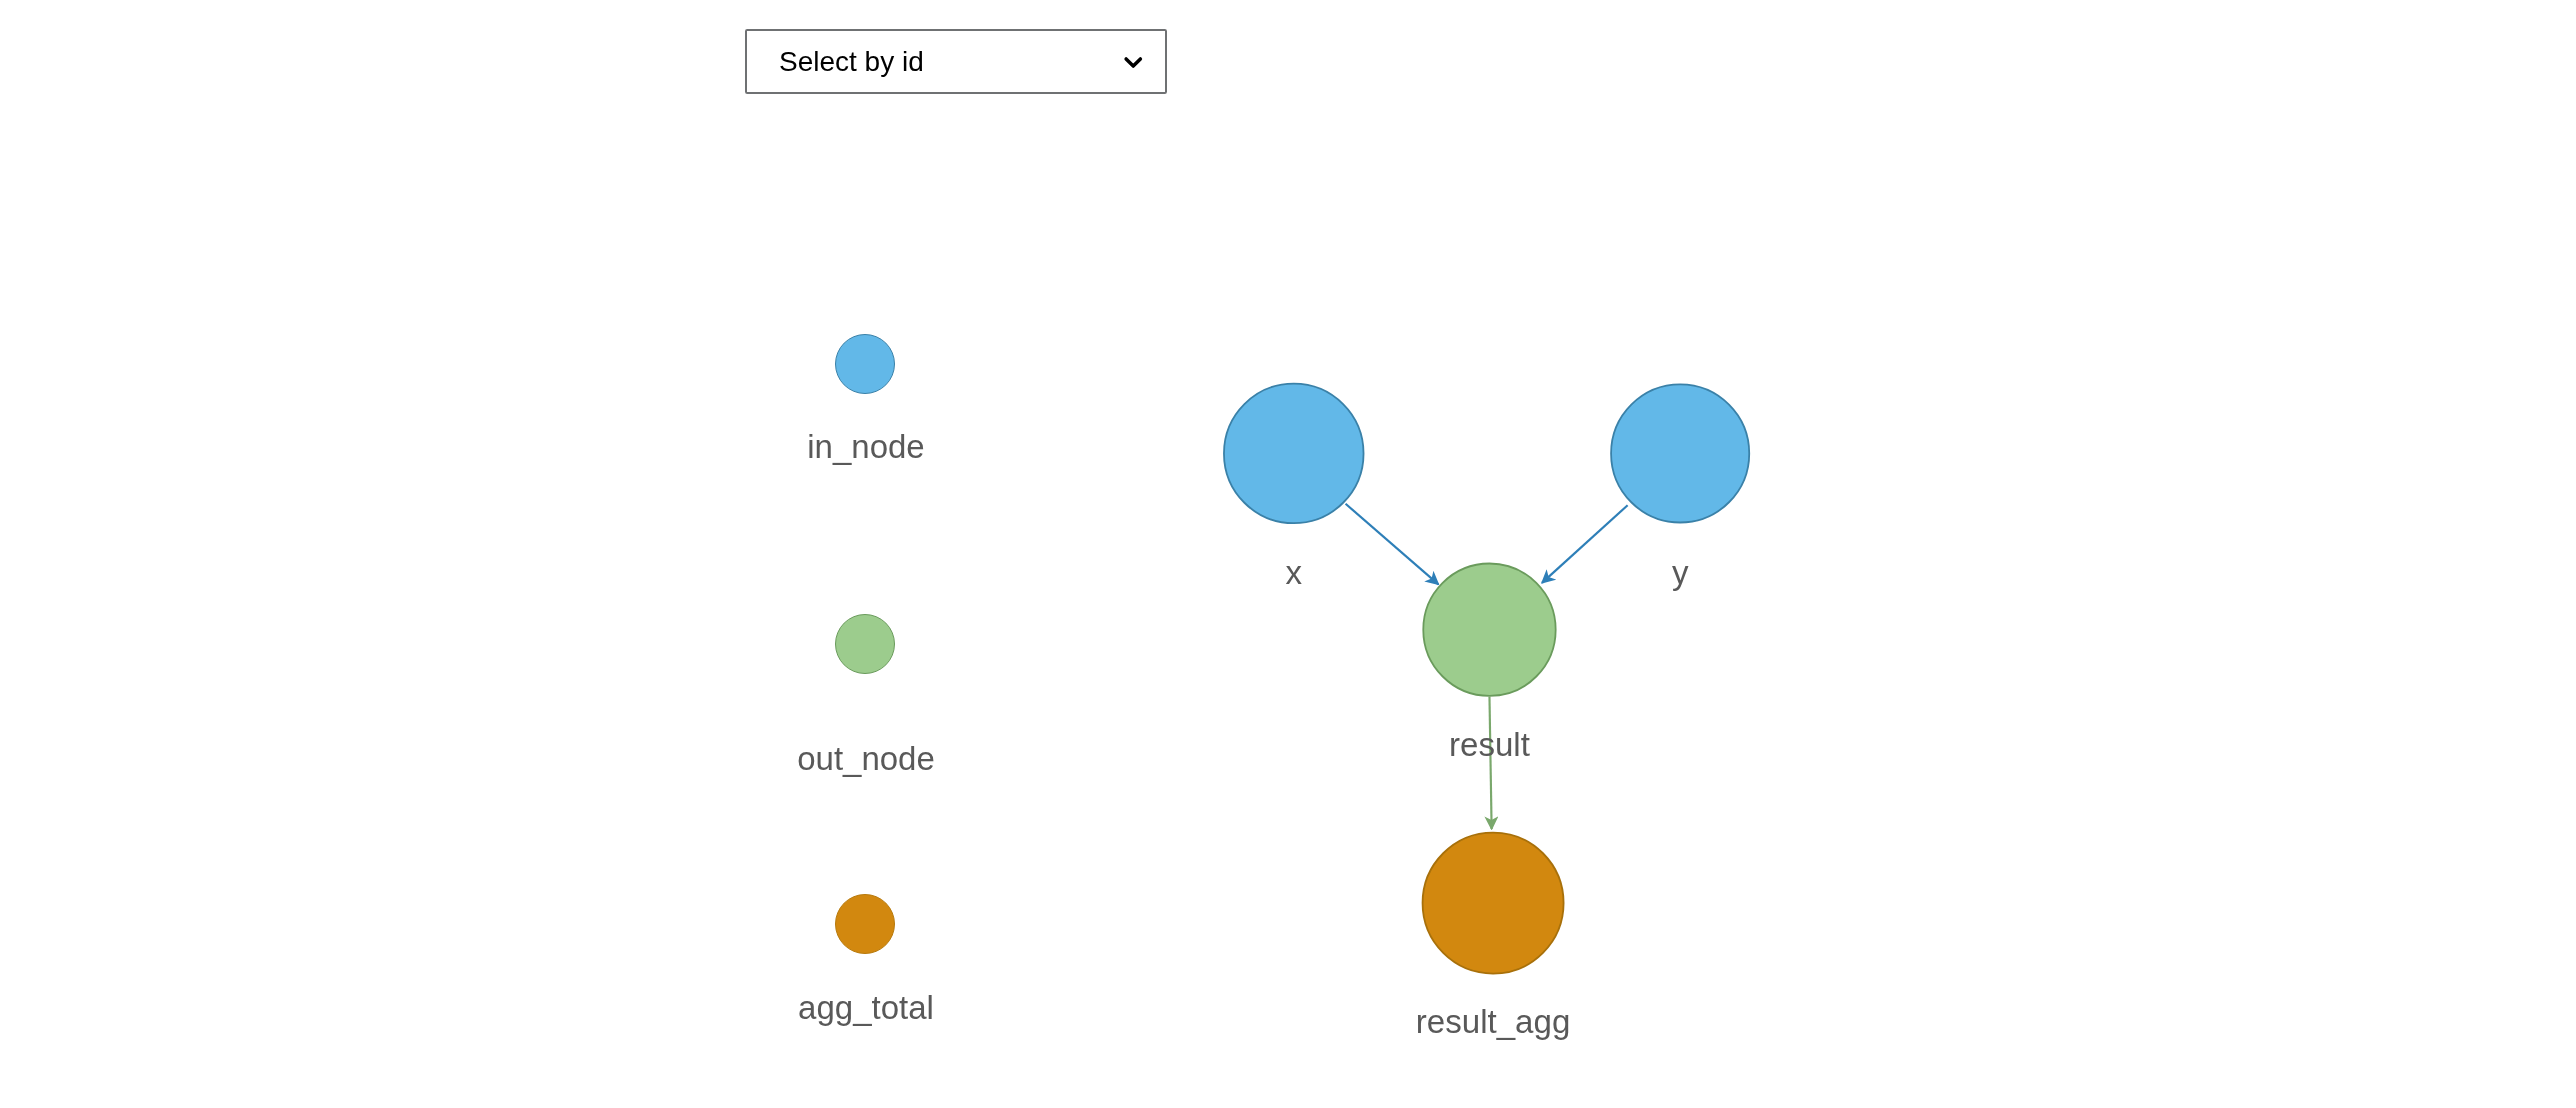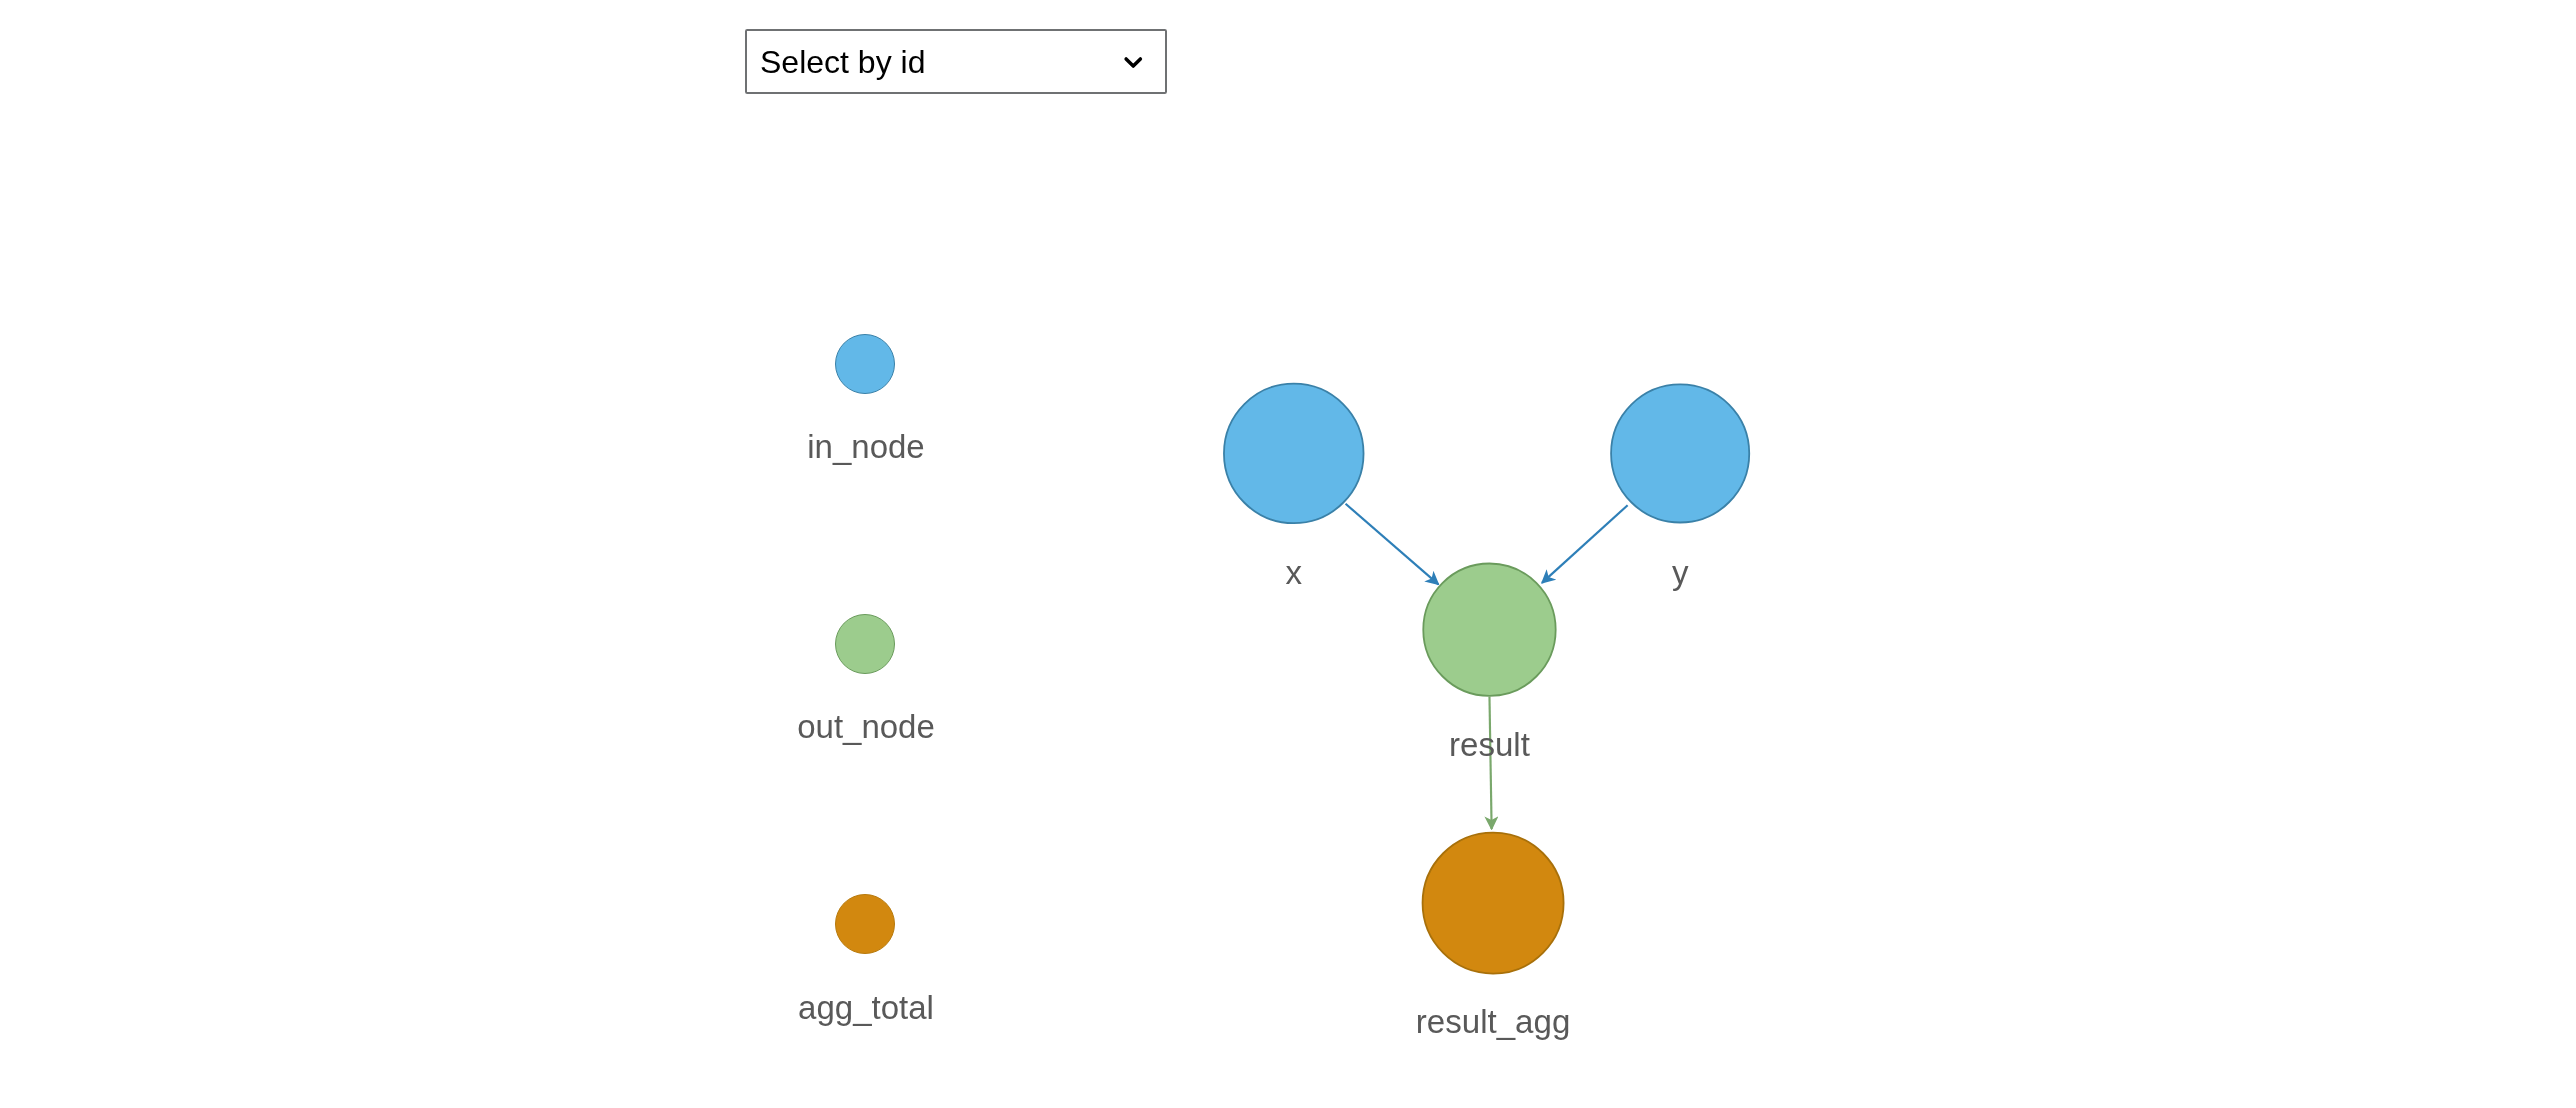--- a/index.html
+++ b/index.html
@@ -31,22 +31,22 @@
   }
   .select-box {
     box-sizing: border-box;
     width: 422px;
     height: 65px;
     border: 2.2px solid #6f7173;
     border-radius: 2.2px;
     background: #ffffff;
     display: flex;
     align-items: center;
-    padding-left: 13px;
-    font-size: 32px;
+    padding-left: 32px;
+    font-size: 28px;
     color: #000000;
     line-height: 1;
     font-family: "Liberation Sans", sans-serif;
     cursor: pointer;
     user-select: none;
   }
   .select-label {
     white-space: nowrap;
   }
   .chevron {
@@ -123,21 +123,21 @@
 
 </div>
 
 <div id="legend">
     <div class="legend-item">
       <div class="legend-dot" style="left: 835px; top: 334px; width: 60px; height: 60px; background: rgb(98, 184, 232); border: 1.4px solid rgb(58, 129, 168);"></div>
       <div class="legend-text" style="left: 866px; top: 428px;">in_node</div>
     </div>
     <div class="legend-item">
       <div class="legend-dot" style="left: 835px; top: 614px; width: 60px; height: 60px; background: rgb(156, 204, 141); border: 1.4px solid rgb(106, 155, 92);"></div>
-      <div class="legend-text" style="left: 866px; top: 708px; text-align: center;">out_node</div>
+      <div class="legend-text" style="left: 866px; top: 740px; text-align: center;">out_node</div>
     </div>
     <div class="legend-item">
       <div class="legend-dot" style="left: 835px; top: 894px; width: 60px; height: 60px; background: rgb(210, 136, 15); border: 1.4px solid rgb(184, 122, 12);"></div>
       <div class="legend-text" style="left: 866px; top: 989px;">agg_total</div>
     </div>
   </div>
 
 <svg id="graph-canvas" viewBox="0 0 3580 1541">
   <defs>
     <marker id="arrow-blue" viewBox="0 0 10 10" refX="9" refY="5" markerWidth="6.5" markerHeight="6.5" orient="auto-start-reverse">

